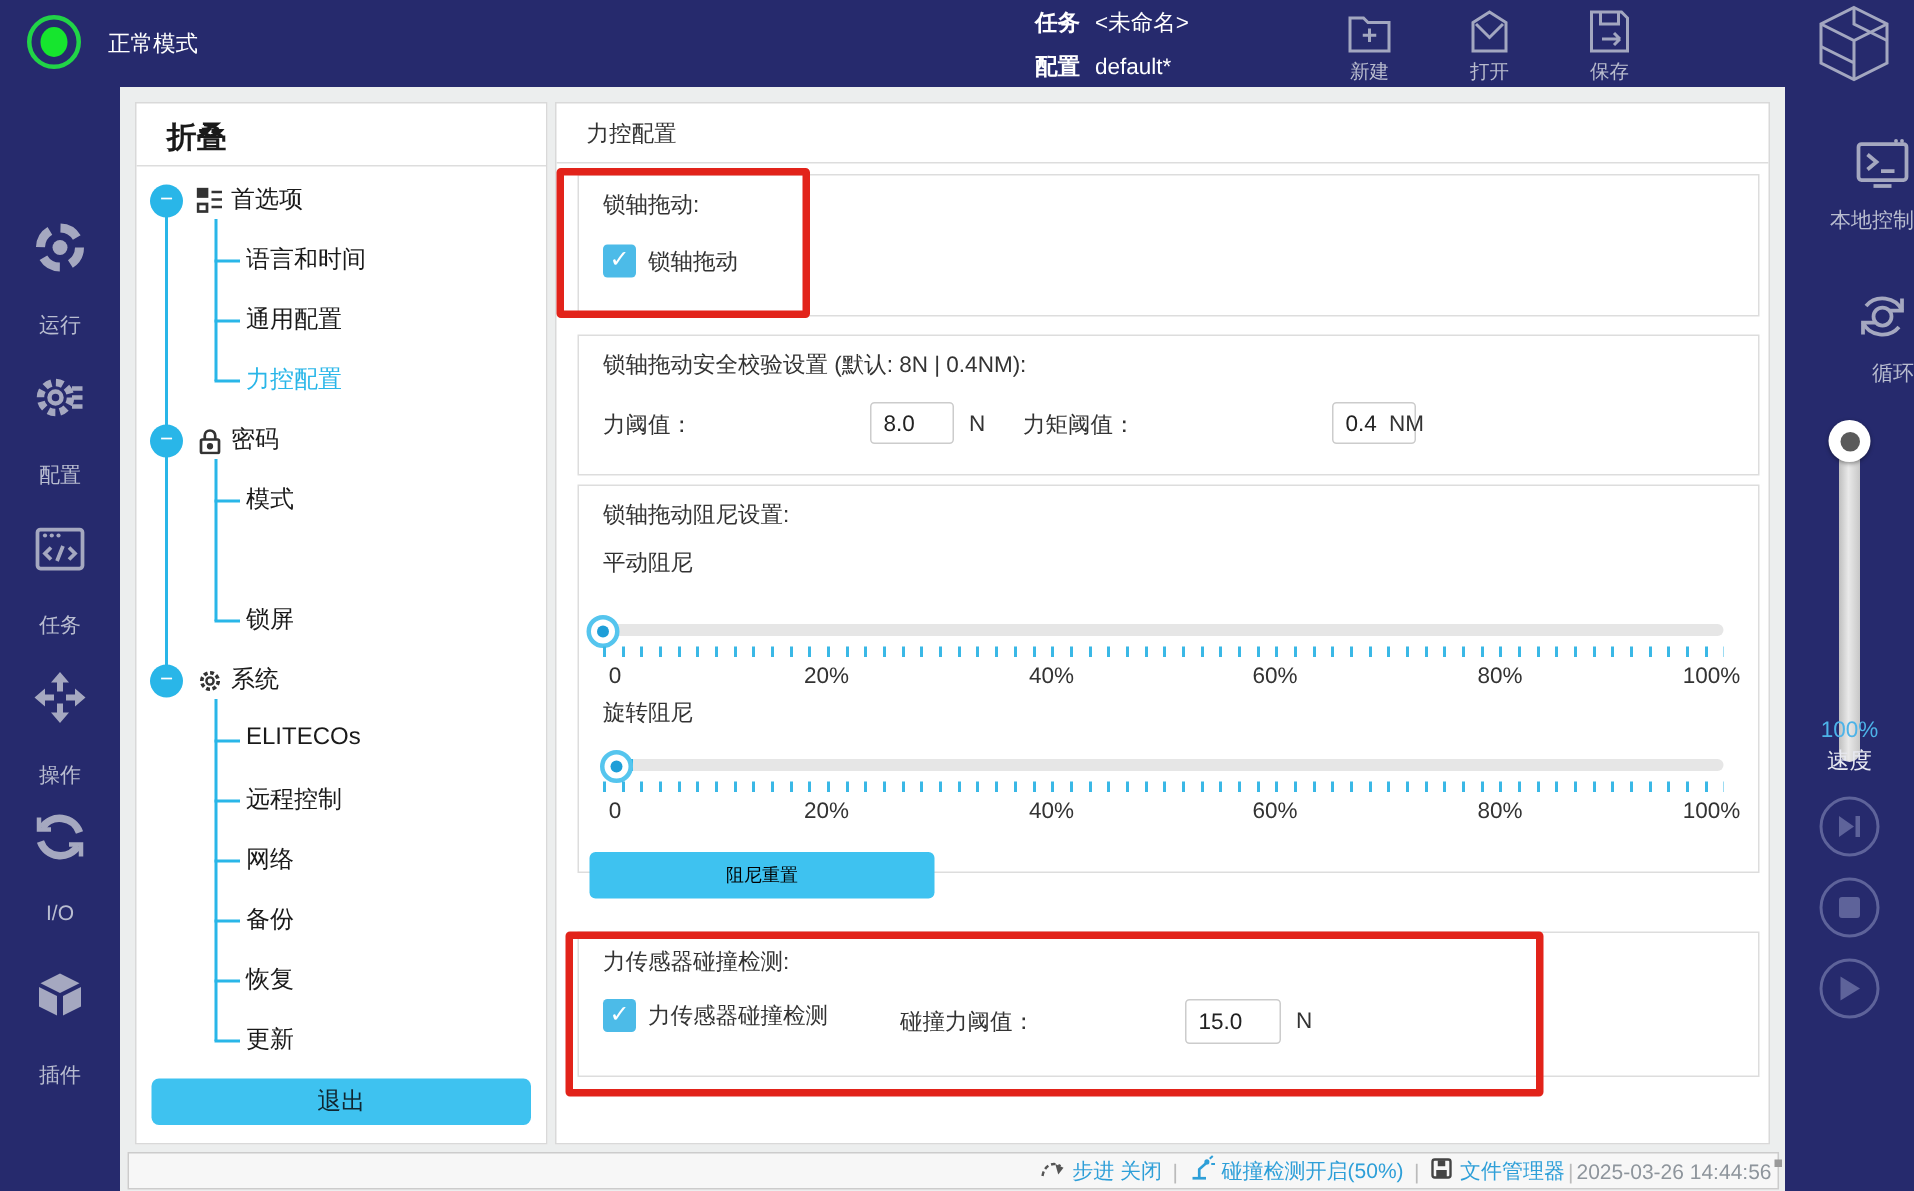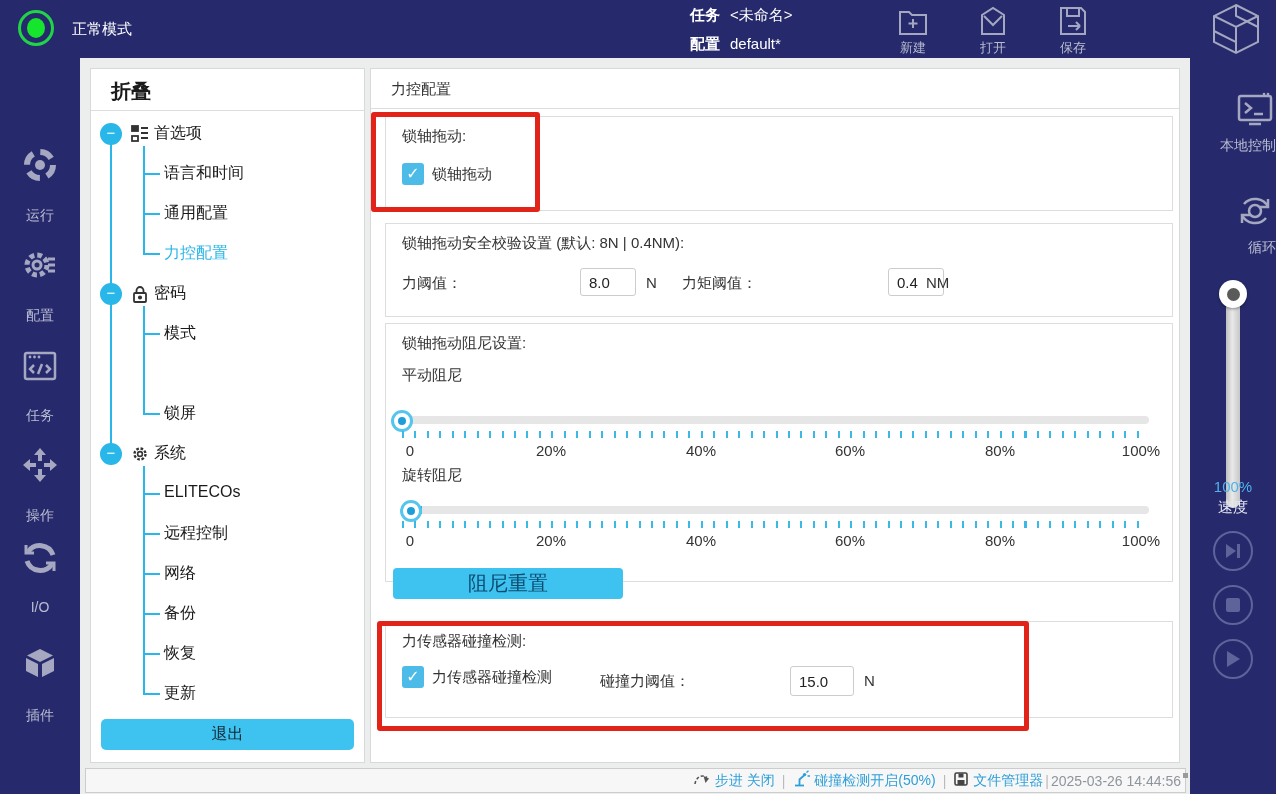--- a/index.html
+++ b/index.html
@@ -75,21 +75,21 @@
   .strack { position:absolute; left:16px; width:747px; height:8px; border-radius:4px; background:#e6e6e6; }
   .sfill { position:absolute; left:16px; width:20px; height:8px; border-radius:4px 0 0 4px; background:#29b6e8; }
   .shandle { position:absolute; width:22px; height:22px; border-radius:50%; background:#fff;
     border:3px solid #55c5ee; }
   .shandle::after { content:""; position:absolute; left:4px; top:4px; width:8px; height:8px; border-radius:50%; background:#1e9ed8; }
   .ticks { position:absolute; left:16px; width:747px; height:7px;
     background:repeating-linear-gradient(to right,#3ab8e6 0 2px,transparent 2px 12.45px); }
   .slabel { position:absolute; font-size:15px; color:#333; transform:translateX(-50%); white-space:nowrap; }
   .slider-name { position:absolute; left:16px; font-size:15px; color:#333; }
   #damp-reset { position:absolute; left:7px; top:244px; width:230px; height:31px; background:#3ec2f0;
-    border:none; border-radius:4px; font-size:20px; color:#0c4a6e; }
+    border:none; border-radius:4px; font-size:12px; color:#000000; }
 
   
   .red-box { position:absolute; border:5px solid #e2231a; border-radius:3px; z-index:20; pointer-events:none; }
 
   
   #statusbar { position:absolute; left:85px; top:768px; width:1101px; height:25px; background:#f7f7f7;
     border:1px solid #ccc; z-index:3; display:flex; align-items:center; justify-content:flex-end;
     padding-right:4px; font-size:14px; }
   #statusbar .sep { color:#bbb; margin:0 7px; }
   #statusbar .blue { color:#2e9fd8; }

